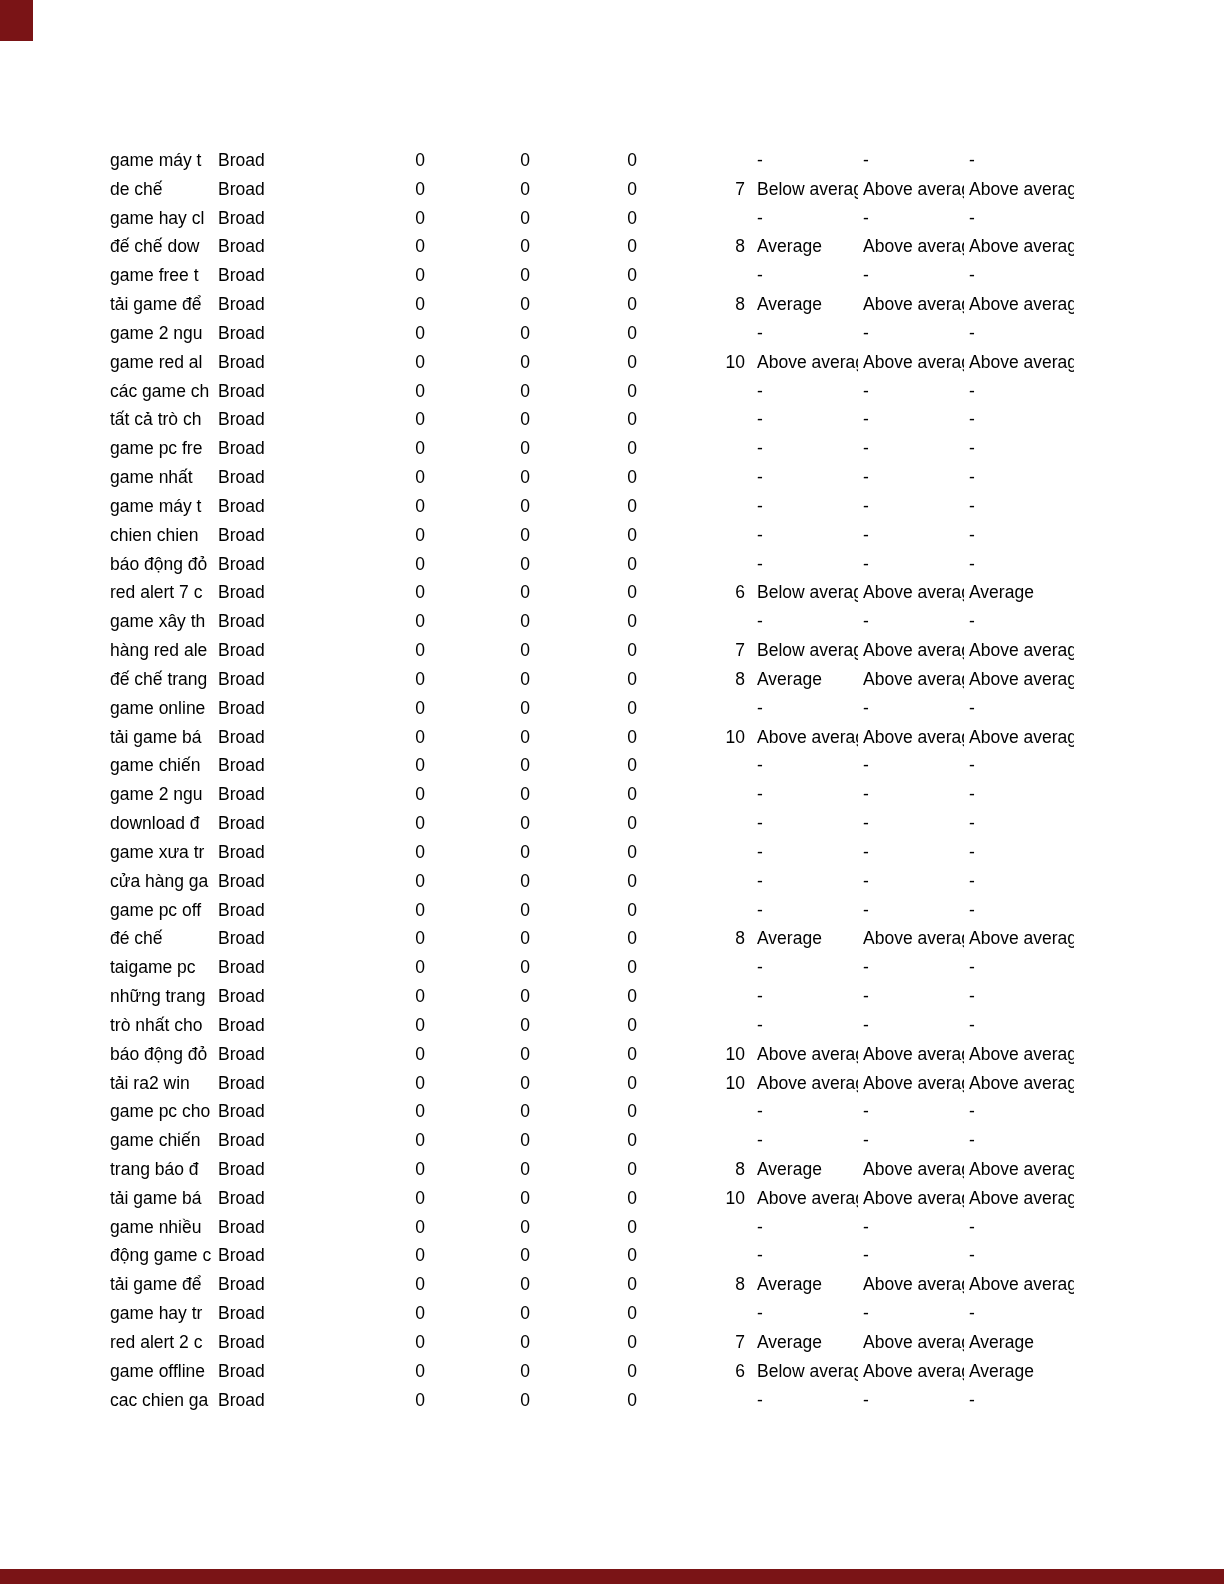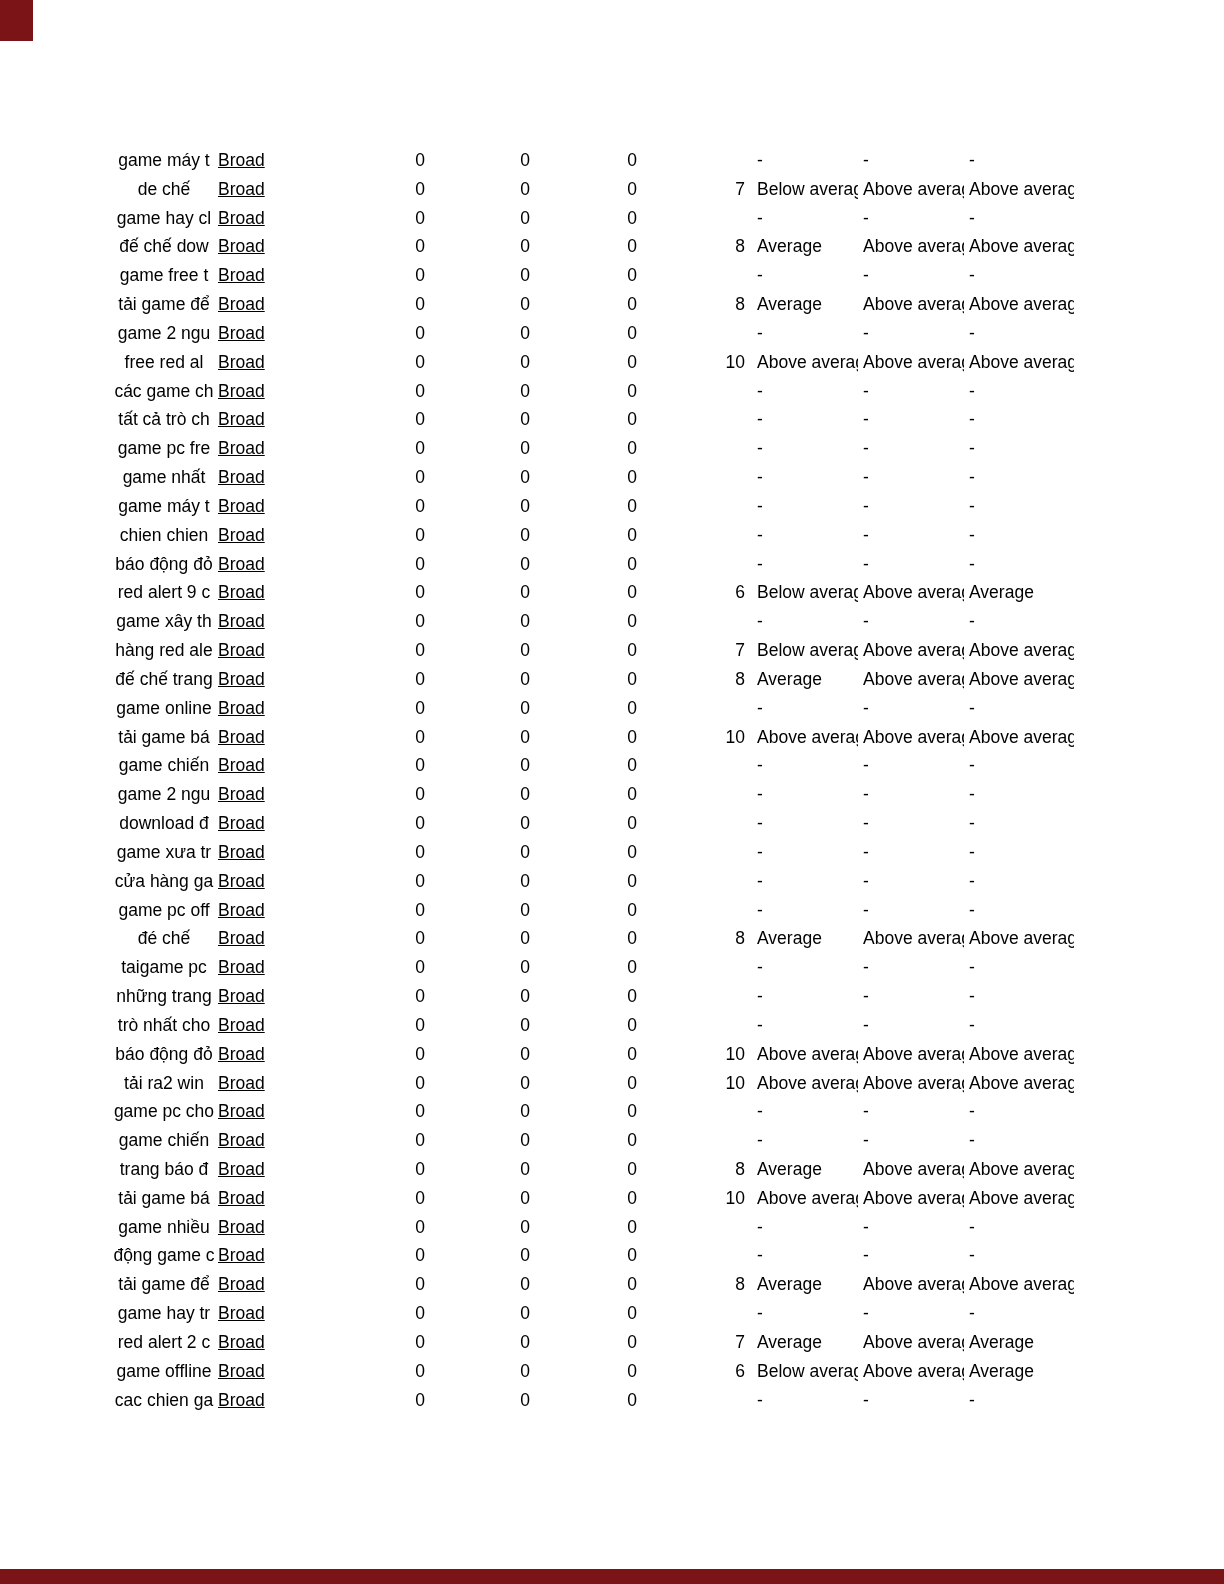--- a/index.html
+++ b/index.html
@@ -45,22 +45,22 @@
     height: 28.84px;
     font-size: 17.5px;
     line-height: 28.84px;
     white-space: nowrap;
   }
   .cell {
     height: 100%;
     overflow: hidden;
     white-space: nowrap;
   }
-  .c-keyword { margin-left: 110px; width: 108px; text-align: center; }
-  .c-match   { width: 112px; text-decoration: underline; }
+  .c-keyword { margin-left: 110px; width: 108px; }
+  .c-match   { width: 112px; }
   .c-num     { text-align: right; padding-right: 3px; }
   .c1        { width: 98px; }
   .c2        { width: 105px; }
   .c3        { width: 107px; }
   .c-score   { width: 108px; text-align: right; padding-right: 3px; }
   .c-comp    { width: 106px; padding-left: 5px; }
   .comp1     { margin-left: 4px; }
   .comp3     { width: 110px; }
 </style>
 </head>
@@ -147,21 +147,21 @@
     <div class="cell c-num c1">0</div>
     <div class="cell c-num c2">0</div>
     <div class="cell c-num c3">0</div>
     <div class="cell c-score"></div>
     <div class="cell c-comp comp1">-</div>
     <div class="cell c-comp comp2">-</div>
     <div class="cell c-comp comp3">-</div>
   </div>
 
   <div class="row">
-    <div class="cell c-keyword">free red al</div>
+    <div class="cell c-keyword">game red al</div>
     <div class="cell c-match">Broad</div>
     <div class="cell c-num c1">0</div>
     <div class="cell c-num c2">0</div>
     <div class="cell c-num c3">0</div>
     <div class="cell c-score">10</div>
     <div class="cell c-comp comp1">Above average</div>
     <div class="cell c-comp comp2">Above average</div>
     <div class="cell c-comp comp3">Above average</div>
   </div>
 
@@ -243,21 +243,21 @@
     <div class="cell c-num c1">0</div>
     <div class="cell c-num c2">0</div>
     <div class="cell c-num c3">0</div>
     <div class="cell c-score"></div>
     <div class="cell c-comp comp1">-</div>
     <div class="cell c-comp comp2">-</div>
     <div class="cell c-comp comp3">-</div>
   </div>
 
   <div class="row">
-    <div class="cell c-keyword">red alert 9 c</div>
+    <div class="cell c-keyword">red alert 7 c</div>
     <div class="cell c-match">Broad</div>
     <div class="cell c-num c1">0</div>
     <div class="cell c-num c2">0</div>
     <div class="cell c-num c3">0</div>
     <div class="cell c-score">6</div>
     <div class="cell c-comp comp1">Below average</div>
     <div class="cell c-comp comp2">Above average</div>
     <div class="cell c-comp comp3">Average</div>
   </div>
 

